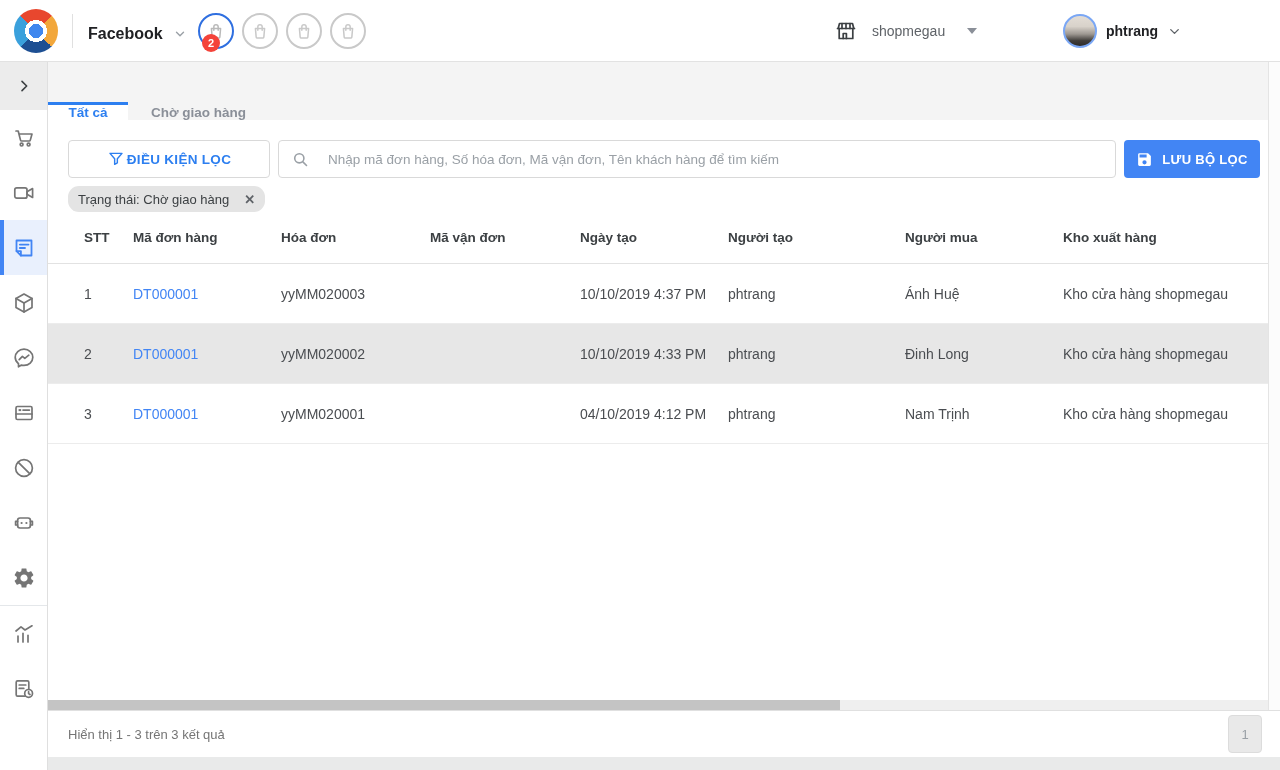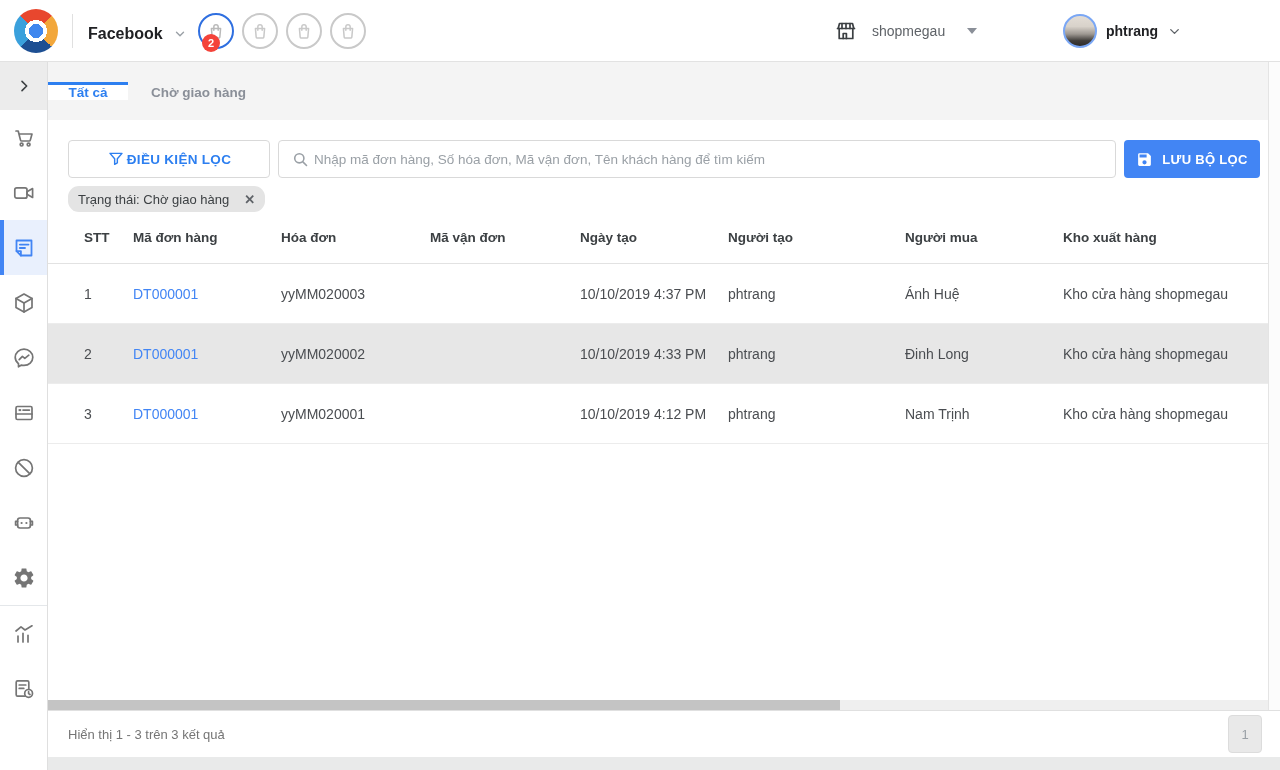--- a/index.html
+++ b/index.html
@@ -37,32 +37,32 @@
     background:#fff; border-right:1px solid #dfdfdf; z-index:4; }
   .sb-expand { width:100%; height:48px; background:#ececec; display:flex; align-items:center; justify-content:center; cursor:pointer; }
   .sb-item { width:100%; height:55px; display:flex; align-items:center; justify-content:center;
     cursor:pointer; border-left:4px solid transparent; padding-right:4px; }
   .sb-item.active { background:#e9f0fd; border-left-color:#4285f4; }
   .sb-divider { height:1px; background:#e4e7ea; margin:0 0; }
 
   
   .main { position:absolute; left:48px; top:62px; width:1232px; height:708px;
     display:flex; flex-direction:column; background:#fff; }
-  .tabbar { height:58px; background:#f4f4f4; display:flex; align-items:center; flex:0 0 auto; }
+  .tabbar { height:58px; background:#f4f4f4; display:flex; align-items:flex-end; flex:0 0 auto; }
   .tab { display:flex; align-items:center; justify-content:center; padding:0 23px;
     font-size:13.5px; font-weight:700; color:#8a8f98; cursor:pointer; border-top:3px solid transparent; }
   .tab.active { background:#fff; color:#2d7ff0; border-top-color:#2d7ff0; min-width:80px; padding:0 18px; }
 
   .content { flex:1 1 auto; background:#fff; overflow:hidden; }
   .toolbar { display:flex; gap:8px; margin:20px 20px 0 20px; height:38px; }
   .filter-btn { flex:0 0 202px; border:1px solid #d9d9d9; border-radius:4px; background:#fff;
     display:flex; align-items:center; justify-content:center; gap:2px;
     color:#2d7ff0; font-size:13.5px; font-weight:700; letter-spacing:.3px; cursor:pointer; }
   .search-box { flex:1 1 auto; border:1px solid #d9d9d9; border-radius:4px; background:#fff;
-    display:flex; align-items:center; gap:4px; padding:0 12px; }
+    display:flex; align-items:center; gap:18px; padding:0 12px; }
   .search-box input { border:0; outline:0; flex:1; font-size:13.5px; color:#3c4043;
     font-family:"Liberation Sans", sans-serif; background:transparent; }
   .search-box input::placeholder { color:#9aa0a6; }
   .save-btn { flex:0 0 136px; border:0; border-radius:4px; background:#4285f4; color:#fff;
     display:flex; align-items:center; justify-content:center; gap:9px;
     font-size:13px; font-weight:700; letter-spacing:.3px; cursor:pointer; }
 
   .chip-row { margin:8px 20px 0 20px; height:26px; display:flex; }
   .chip { display:inline-flex; align-items:center; gap:15px; background:#e4e4e4; border-radius:11px;
     padding:5px 10px; font-size:13px; color:#3c4043; }
@@ -366,21 +366,21 @@
         <div>phtrang</div>
         <div>Đinh Long</div>
         <div>Kho cửa hàng shopmegau</div>
       </div>
 
       <div class="tbl-row tbl-body-row">
         <div>3</div>
         <div><a class="order-link">DT000001</a></div>
         <div>yyMM020001</div>
         <div></div>
-        <div>10/10/2019 4:12 PM</div>
+        <div>04/10/2019 4:12 PM</div>
         <div>phtrang</div>
         <div>Nam Trịnh</div>
         <div>Kho cửa hàng shopmegau</div>
       </div>
     </div>
   </div>
 
   <div class="hscroll">
     <div class="hscroll-thumb"></div>
   </div>

